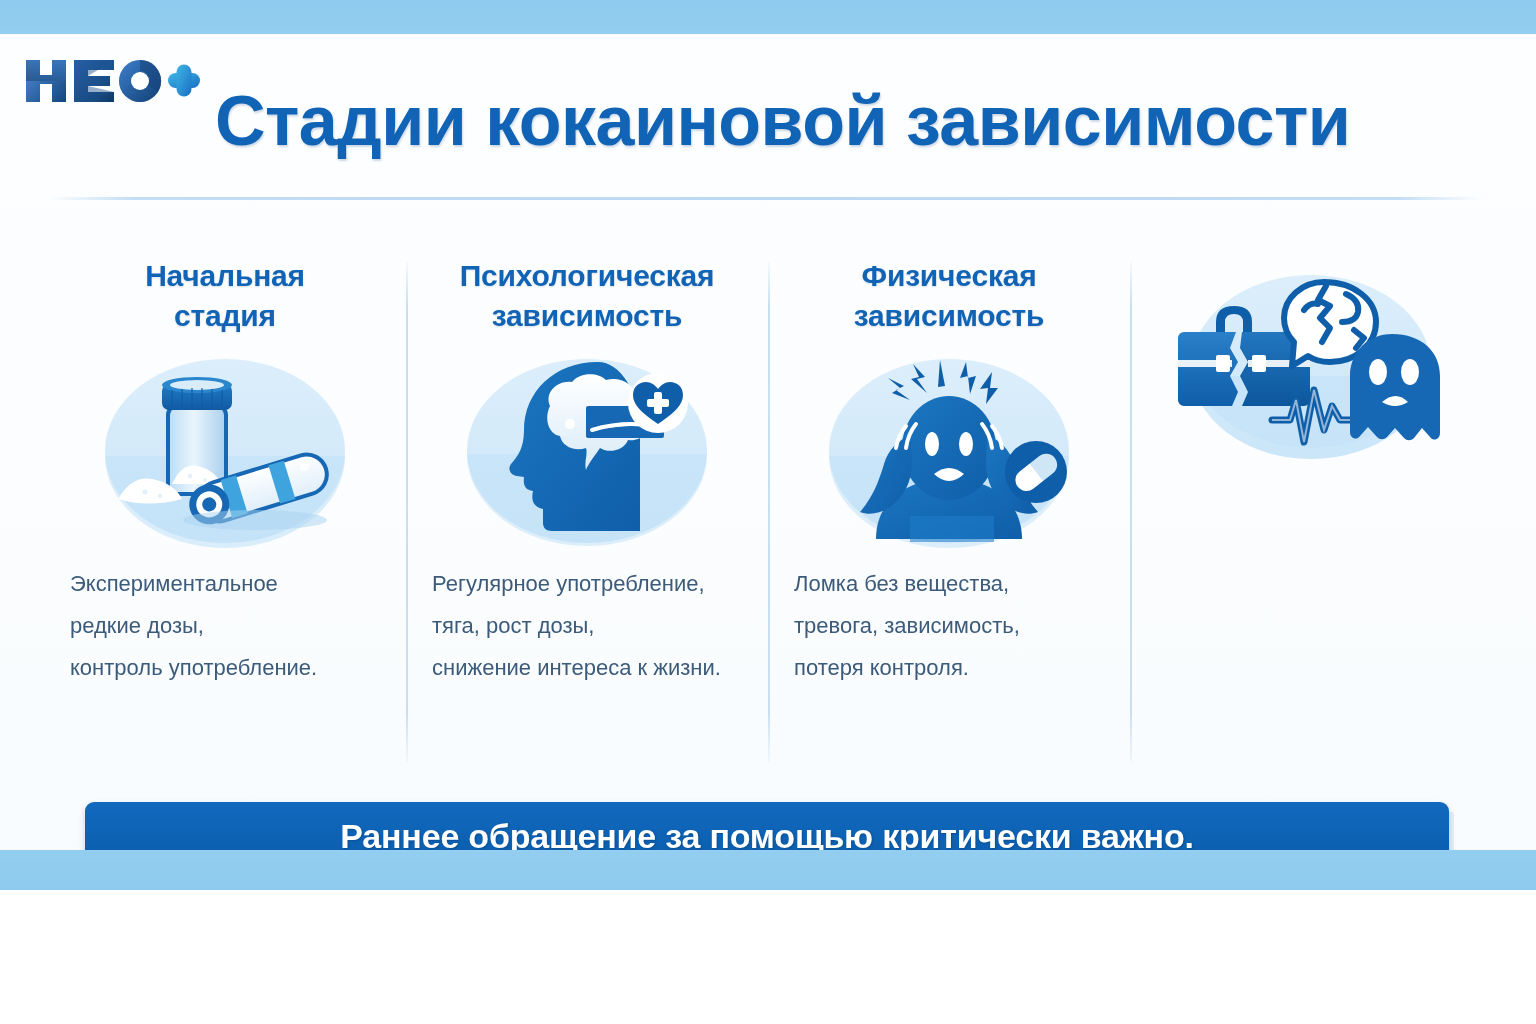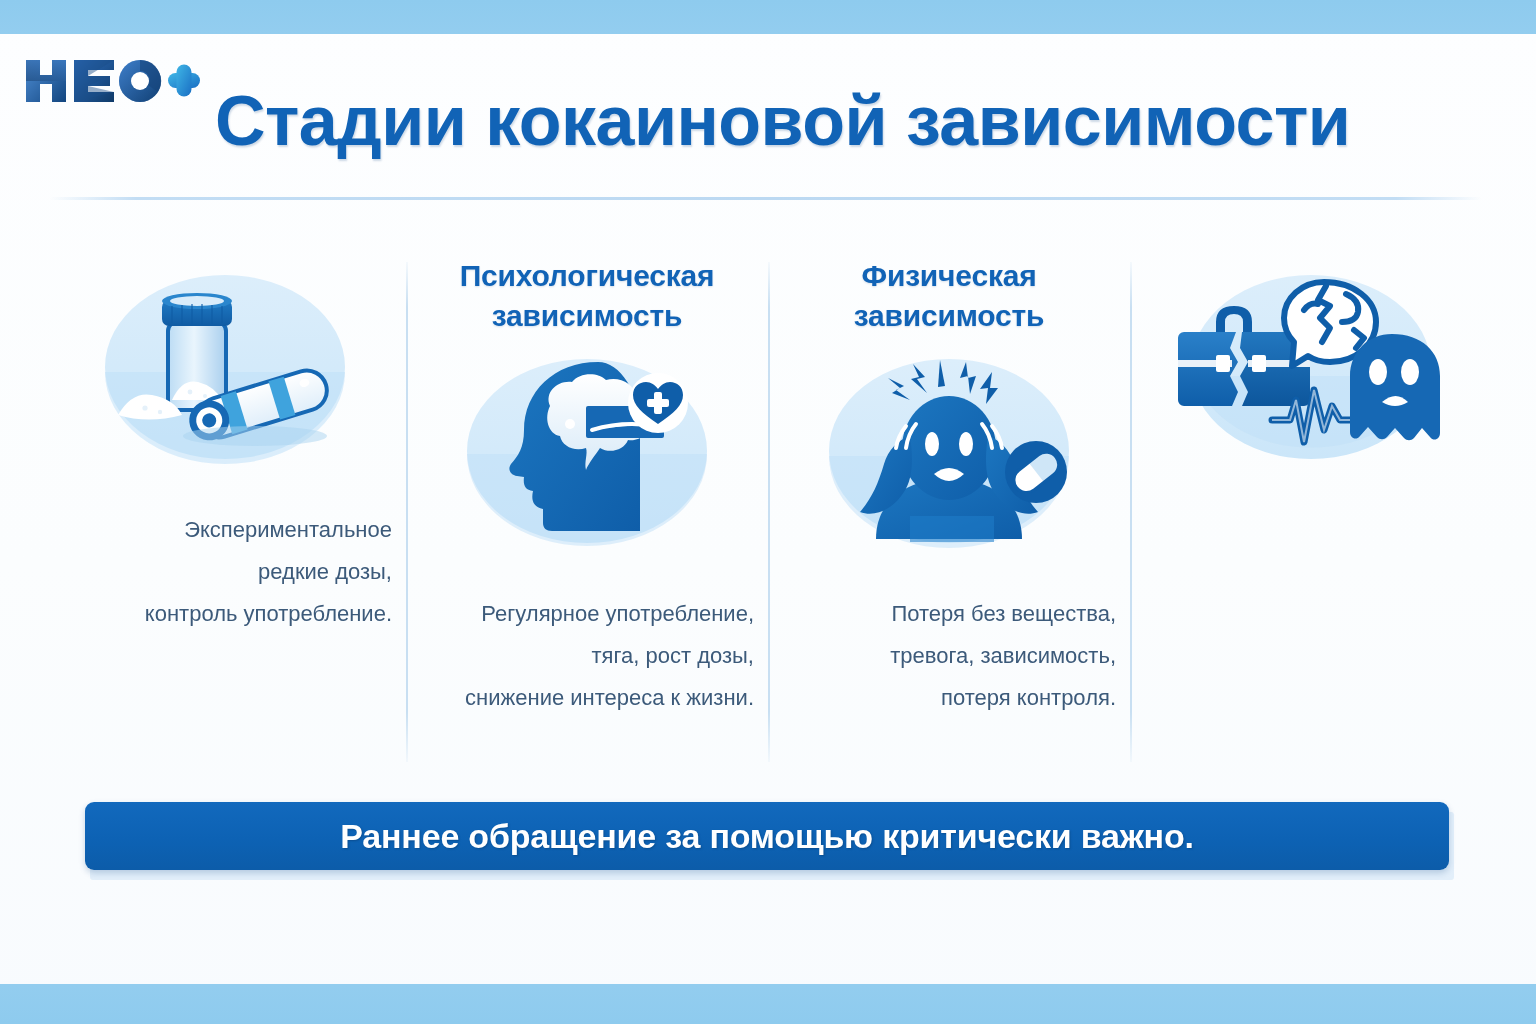--- a/index.html
+++ b/index.html
@@ -5,21 +5,21 @@
 <style>
   * { margin:0; padding:0; box-sizing:border-box; }
   html,body{
     width:1536px; height:1024px;
     background:#ffffff;
     font-family:"Liberation Sans", sans-serif;
     overflow:hidden;
   }
   #poster{
     position:relative;
-    width:1536px; height:1024px;
+    width:1536px; height:890px;
     background:linear-gradient(180deg,#fdfeff 0%,#fbfdfe 55%,#f8fbfe 100%);
     overflow:hidden;
   }
 
   
   .bar-top{
     position:absolute; left:0; top:0; width:1536px; height:34px;
     background:linear-gradient(180deg,#8ecbee 0%,#93cdef 100%);
   }
   .bar-bottom{
@@ -86,25 +86,25 @@
 
   .icon-wrap{
     position:relative;
     width:270px; height:215px;
     margin-top:4px;
     display:flex; align-items:center; justify-content:center;
   }
   .icon-wrap svg{ display:block; width:270px; height:215px; }
 
   .col-body{
-    margin-top:34px;
+    margin-top:4px;
     width:100%;
     font-size:22px; line-height:42px;
     color:#3c5a7a;
-    text-align:right;
+    text-align:left;
     padding-left:12px;
   }
 
   
   .banner-shadow{
     position:absolute; left:90px; top:812px;
     width:1364px; height:68px;
     background:#cfe4f5;
     opacity:.55;
     border-radius:3px;
@@ -168,20 +168,24 @@
       <rect x="154.5" y="12.5" width="15" height="32" rx="7.5" fill="url(#lgP)"></rect>
     </svg>
   </div>
 
   <div class="title">Стадии кокаиновой зависимости</div>
   <div class="title-rule"></div>
 
   <div class="columns">
 
     <div class="col">
+      <div class="col-head">
+        <span>Начальная</span>
+        <span class="l2">стадия</span>
+      </div>
 
       <div class="icon-wrap">
         <svg viewBox="0 0 270 215" aria-hidden="true">
           <defs>
             <linearGradient id="b1" x1="0" y1="0" x2="0" y2="1">
               <stop offset="0" stop-color="#dceefb"></stop>
                 <stop offset="1" stop-color="#cbe6f9"></stop>
             </linearGradient>
             <linearGradient id="jarg" x1="0" y1="0" x2="1" y2="0">
               <stop offset="0" stop-color="#bcdcf4"></stop>
@@ -341,21 +345,21 @@
           <circle cx="222" cy="128" r="31" fill="#0f5ea9"></circle>
           <g transform="rotate(-38 222 128)">
             <rect x="197" y="116" width="50" height="25" rx="12.5" fill="#ffffff"></rect>
             <path d="M222 116 h13 a12.5 12.5 0 0 1 0 25 h-13 z" fill="#cfe6f7"></path>
             <rect x="197" y="116" width="50" height="25" rx="12.5" fill="none" stroke="#0f5ea9" stroke-width="3"></rect>
           </g>
         </svg>
       </div>
 
       <div class="col-body">
-        <div>Потеря без вещества,</div>
+        <div>Ломка без вещества,</div>
         <div>тревога, зависимость,</div>
         <div>потеря контроля.</div>
       </div>
     </div>
 
     <div class="col">
 
       <div class="icon-wrap">
         <svg viewBox="0 0 270 215" aria-hidden="true">
           <defs>

